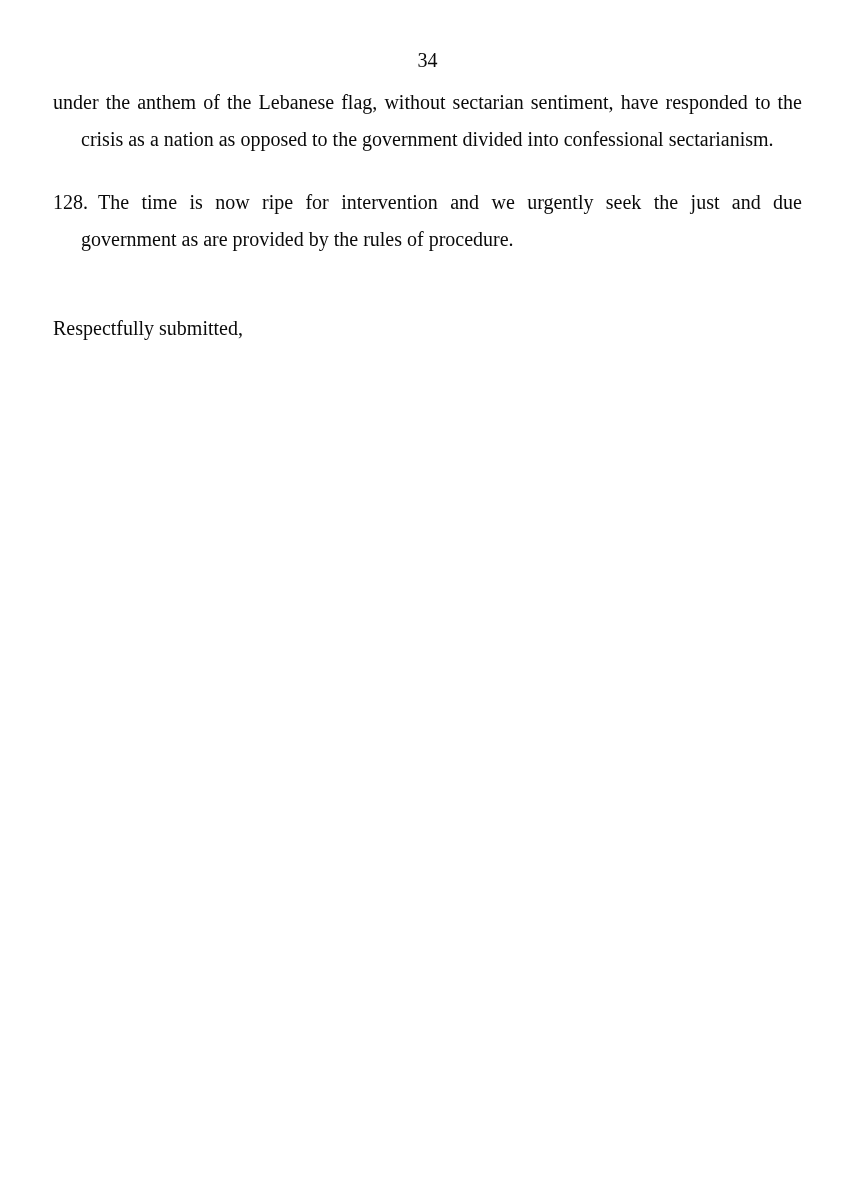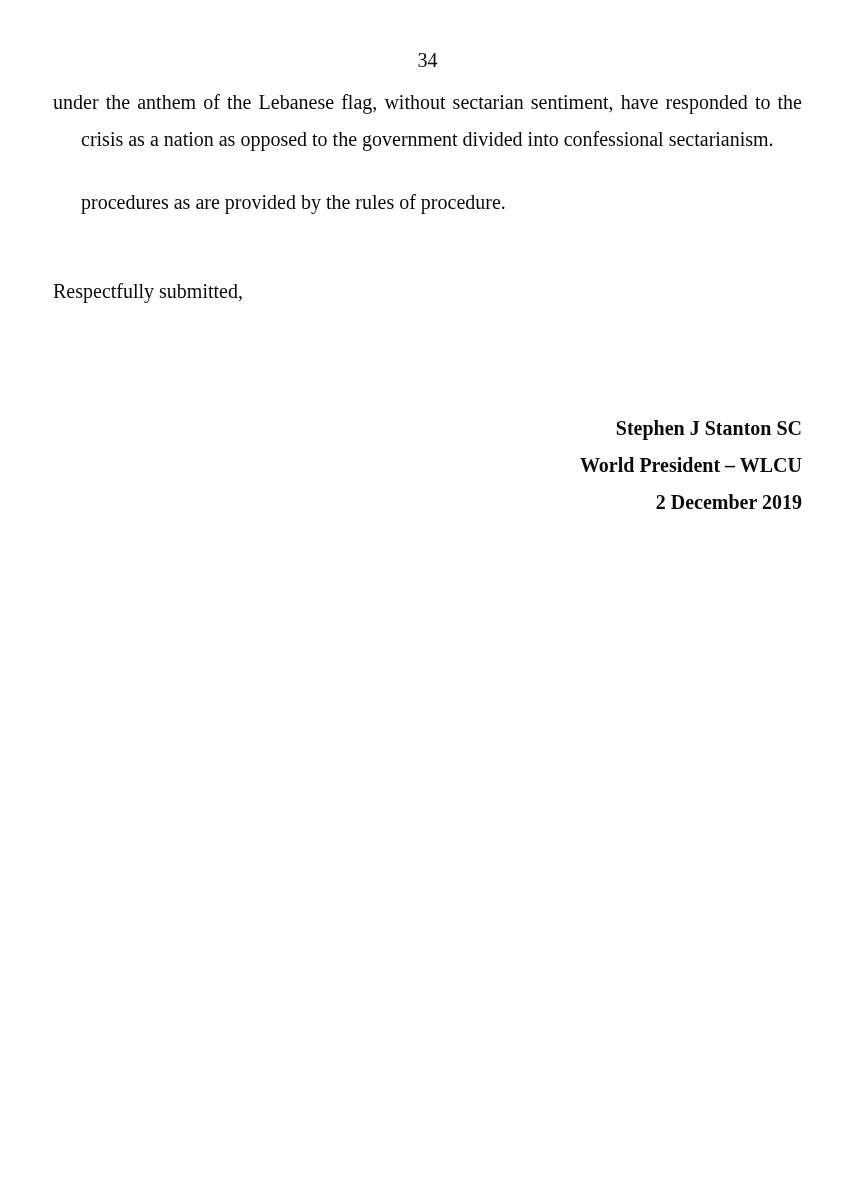--- a/index.html
+++ b/index.html
@@ -54,24 +54,20 @@
 <div class="page">
 
   <div class="page-number">34</div>
 
   <div class="para para-1">
     <div class="jline">under the anthem of the Lebanese flag, without sectarian sentiment, have responded to the</div>
     <div class="lastline">crisis as a nation as opposed to the government divided into confessional sectarianism.</div>
   </div>
 
   <div class="para para-2">
-    <div class="lastline">procedures as are provided by the rules of procedure.</div>
+    <div class="jline">128. The time is now ripe for intervention and we urgently seek the just and due</div>
+    <div class="lastline">government as are provided by the rules of procedure.</div>
   </div>
 
   <div class="closing">Respectfully submitted,</div>
 
-  <div class="signature-block">
-    <div>Stephen J Stanton SC</div>
-    <div>World President – WLCU</div>
-    <div>2 December 2019</div>
-  </div>
 
 </div>
 
 </body></html>

